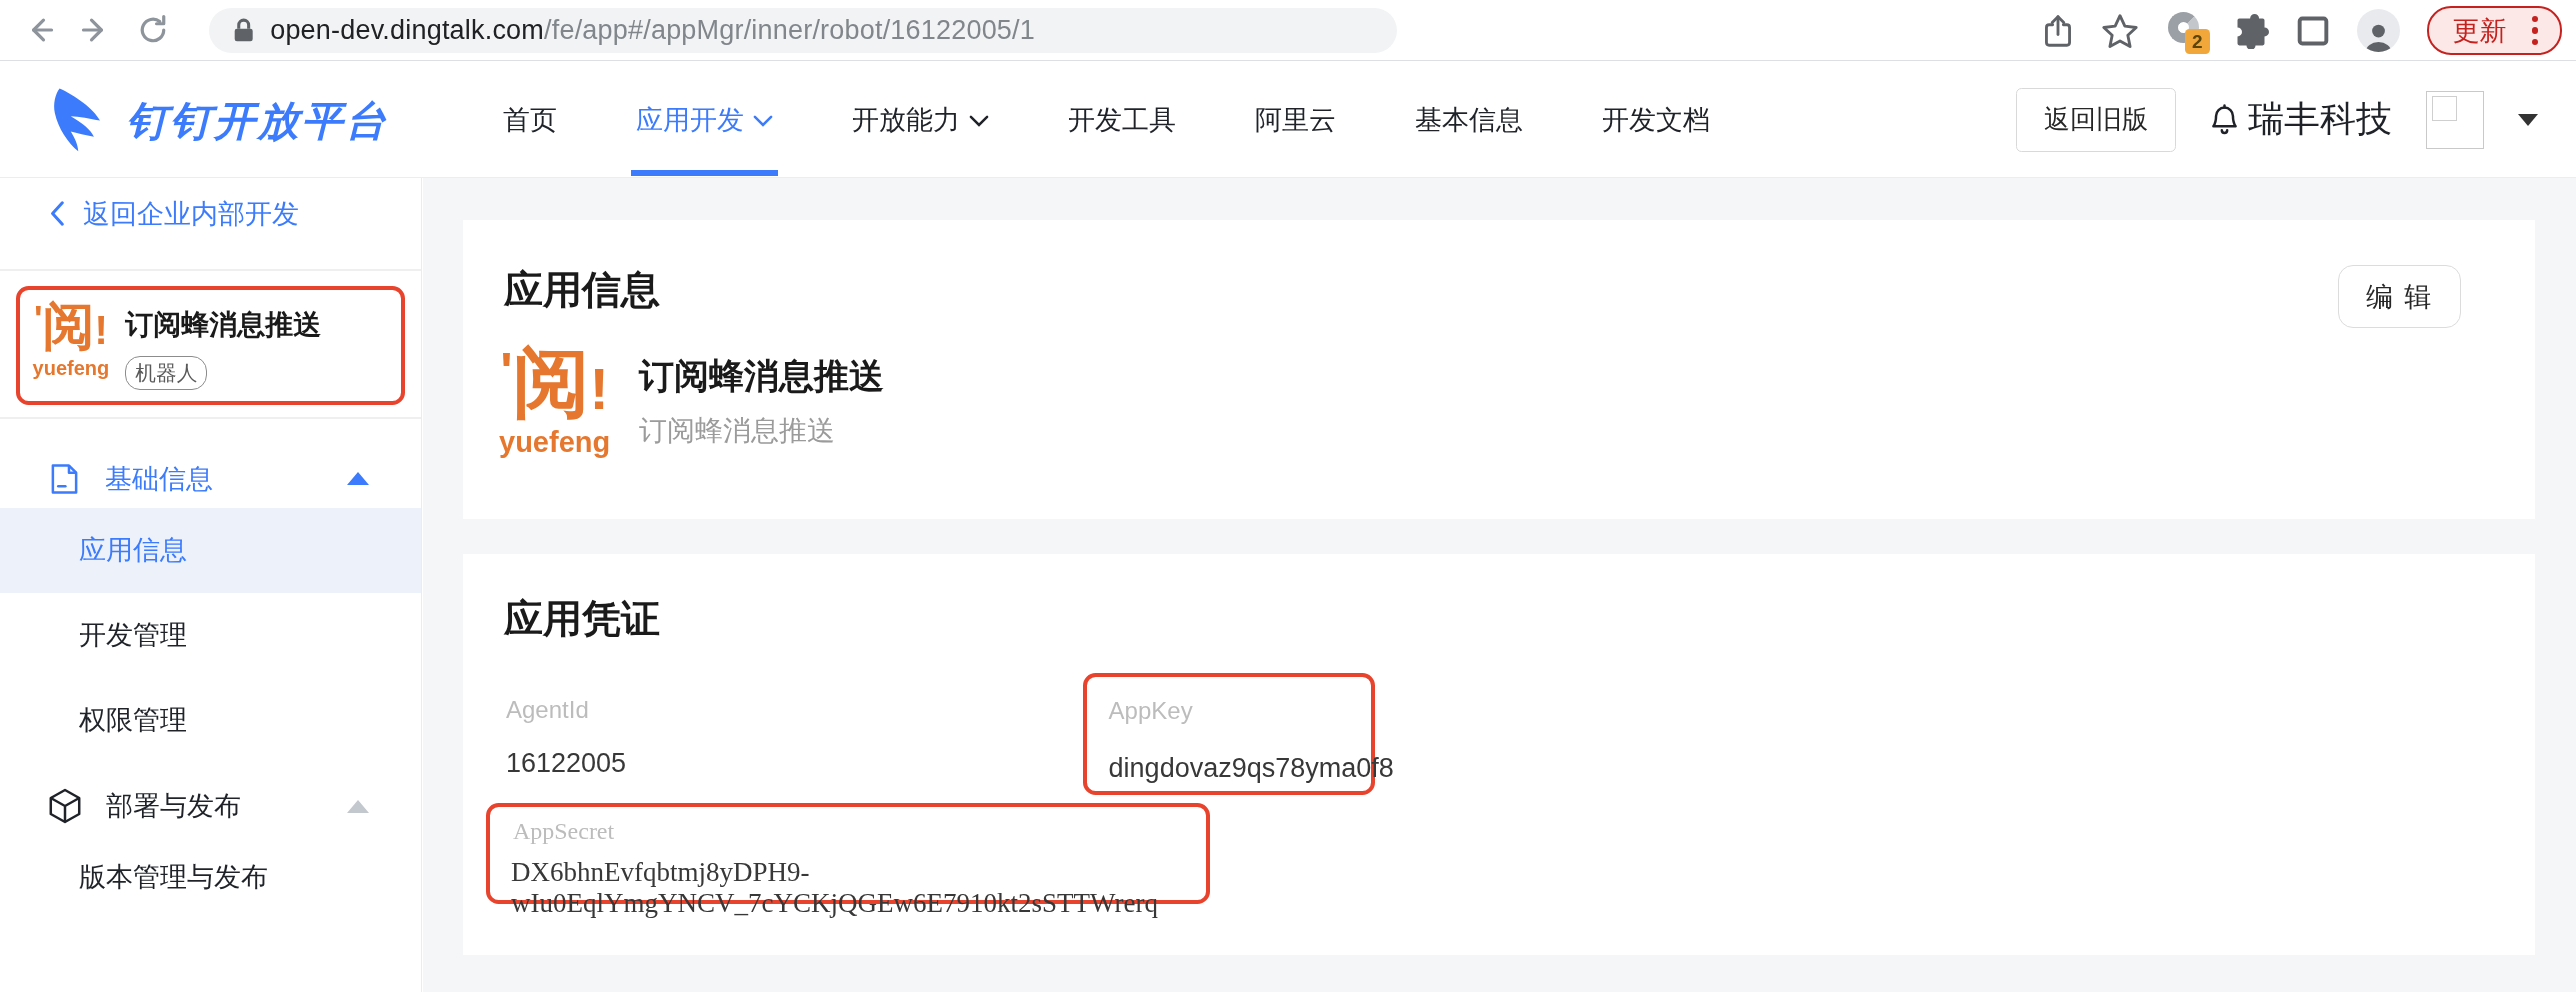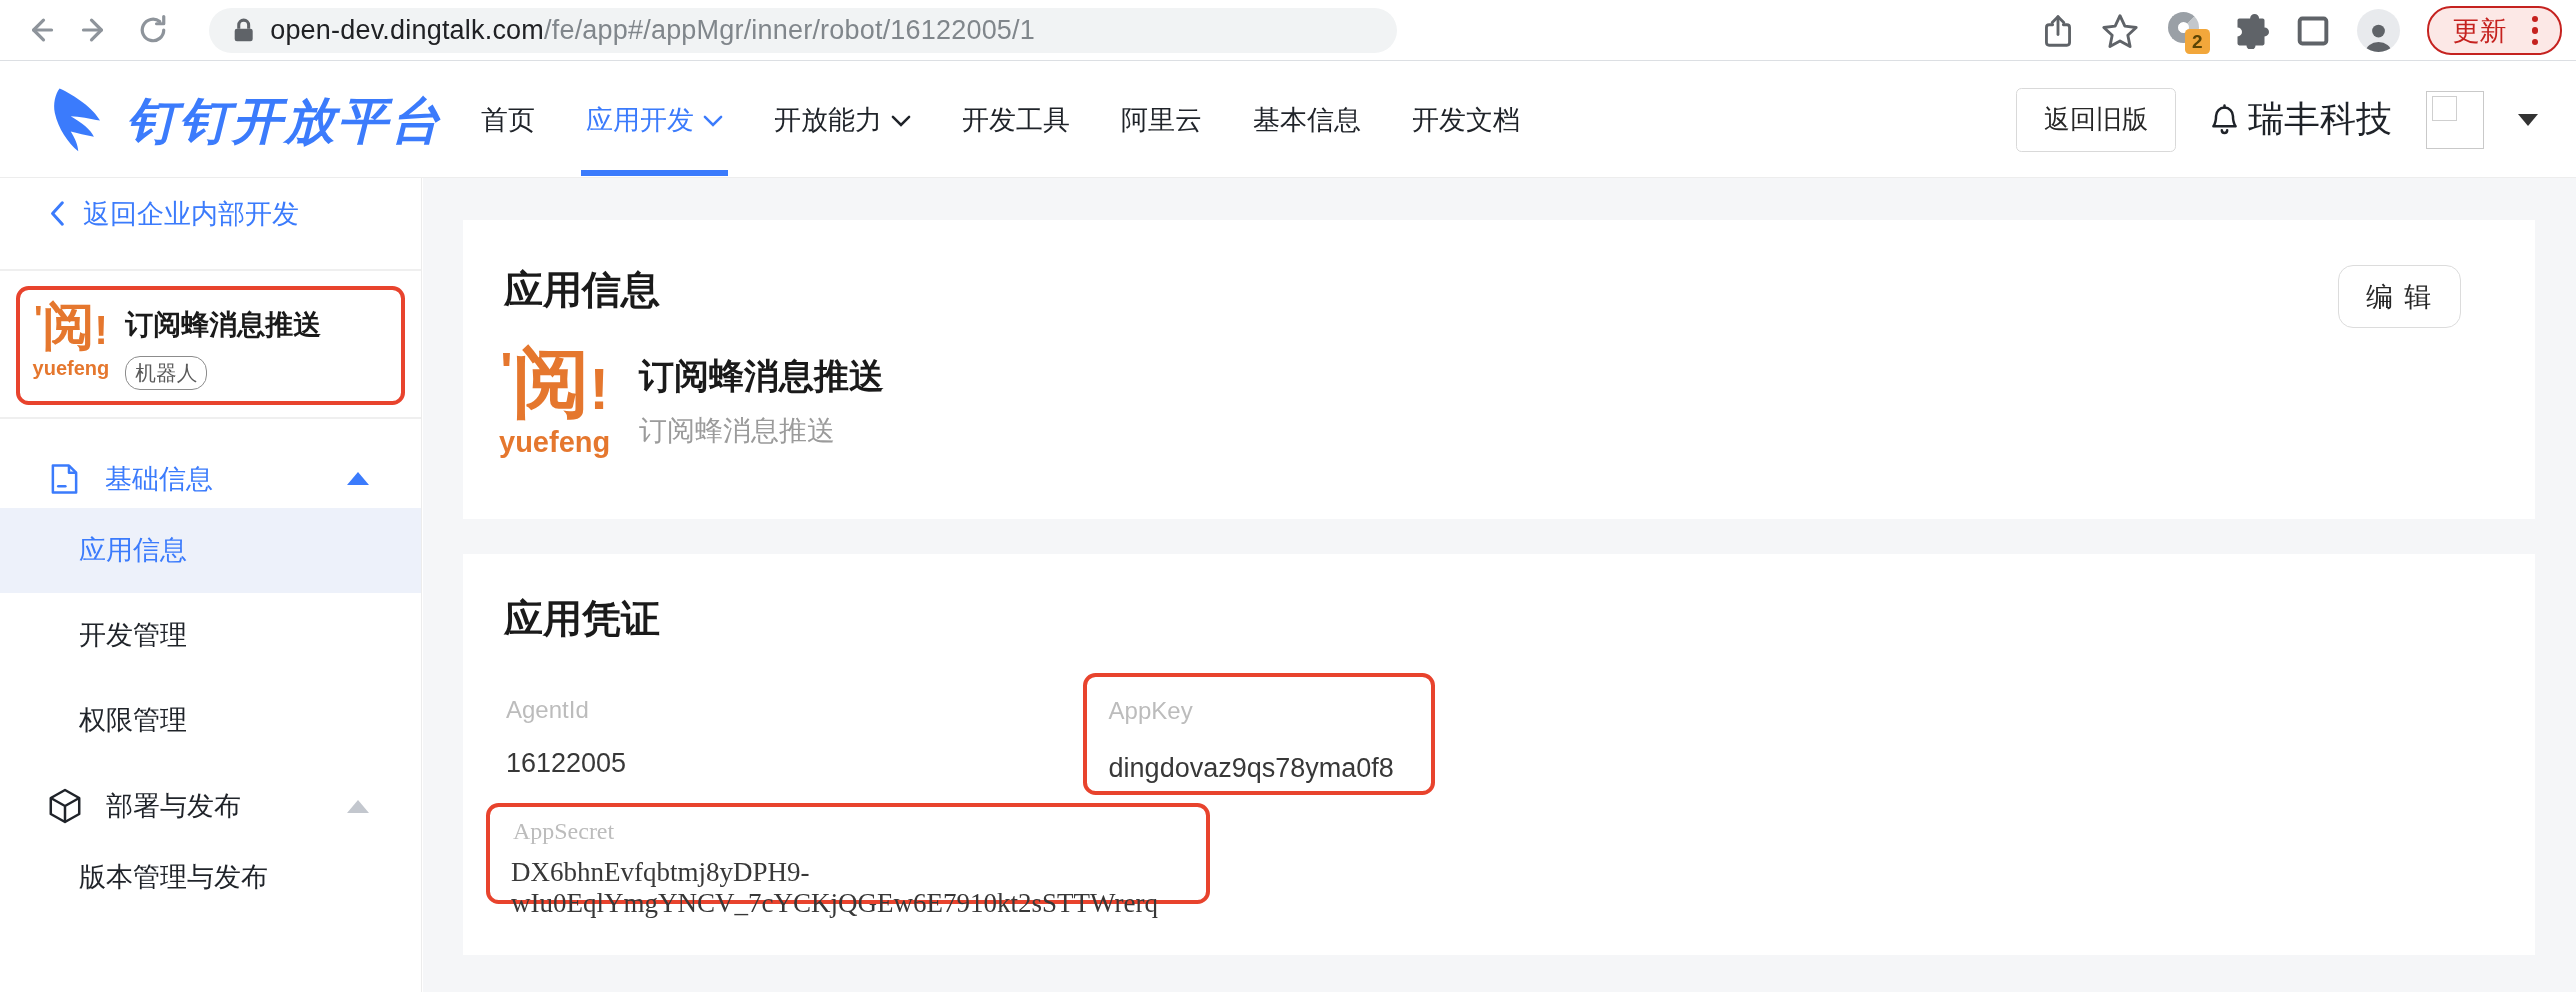--- a/index.html
+++ b/index.html
@@ -28,22 +28,22 @@
   .update-pill { height:49px; border:2.7px solid #c5221f; background:#fce8e6; border-radius:24px;
     display:flex; align-items:center; gap:20px; padding:0 16px 0 23.4px; }
   .update-label { color:#c5221f; font-size:27px; }
   .kebab { display:flex; flex-direction:column; gap:5.4px; padding:3.6px 5.4px; }
   .kebab i { width:6.3px; height:6.3px; border-radius:50%; background:#c5221f; display:block; }
 
   
   .topnav { position:absolute; left:0; top:63px; width:2576px; height:115px; background:#fff;
     border-bottom:1.8px solid #ededed; }
   .brand { position:absolute; left:47px; top:21.6px; display:flex; align-items:center; gap:12.6px; color:#3b7bfc; }
-  .brand-text { font-size:50px; font-weight:bold; letter-spacing:2.7px; font-style:italic; }
-  .menu { position:absolute; left:481px; top:0; height:113px; display:flex; align-items:stretch; gap:51px; }
+  .brand-text { font-size:41px; font-weight:bold; letter-spacing:2.7px; font-style:italic; }
+  .menu { position:absolute; left:503px; top:0; height:113px; display:flex; align-items:stretch; gap:79px; }
   .menu-item { position:relative; display:flex; align-items:center; gap:9px; font-size:27px; color:#1f2329; cursor:pointer; }
   .menu-item.active { color:#3b7bfc; }
   .menu-item.active::after { content:""; position:absolute; left:-5.4px; right:-5.4px; bottom:0; height:6.3px; background:#3b7bfc; }
   .chev { color:inherit; margin-top:3.6px; }
   .topnav-right { position:absolute; right:38px; top:0; height:113px; display:flex; align-items:center; gap:34px; }
   .btn-old { border:1.8px solid #d9d9d9; border-radius:5.4px; background:#fff; font-size:26px; color:#262626;
     padding:13.5px 27px; }
   .org { display:flex; align-items:center; gap:9px; font-size:36px; color:#1f2329; }
   .bell { color:#1f2329; }
   .avatar-box { width:58px; height:58px; border:1.8px solid #c9c9c9; background:#fff; position:relative; }
@@ -93,21 +93,21 @@
   .app-row-logo .yf-char::before { font-size:52px; vertical-align:20px; }
   .app-row-logo .yf-char::after { font-size:58px; }
   .app-row-logo .yf-sub { font-size:29px; margin-top:7.2px; }
   .app-row-name { position:absolute; left:176px; top:133px; font-size:35px; font-weight:bold; color:#1a1a1a; }
   .app-row-desc { position:absolute; left:176px; top:192px; font-size:28px; color:#9b9b9b; }
 
   .f-label { font-size:24px; color:#bcbcbc; }
   .f-value { font-size:27px; color:#383838; }
   .agentid-label { position:absolute; left:43px; top:142px; }
   .agentid-value { position:absolute; left:43px; top:194px; }
-  .appkey-box { position:absolute; left:620px; top:119px; width:352px; height:122px; }
+  .appkey-box { position:absolute; left:620px; top:119px; width:292px; height:122px; }
   .appkey-label { position:absolute; left:21.6px; top:20px; }
   .appkey-value { position:absolute; left:21.6px; top:76px;text-align:center; }
   .appsecret-box { position:absolute; left:22.5px; top:249px; width:724px; height:101px;font-family:Liberation Serif, serif; }
   .appsecret-label { position:absolute; left:23.4px; top:10.8px; }
   .appsecret-value { position:absolute; left:21.6px; top:50px; }
 </style>
 </head>
 <body>
 
 <div id="screen">

